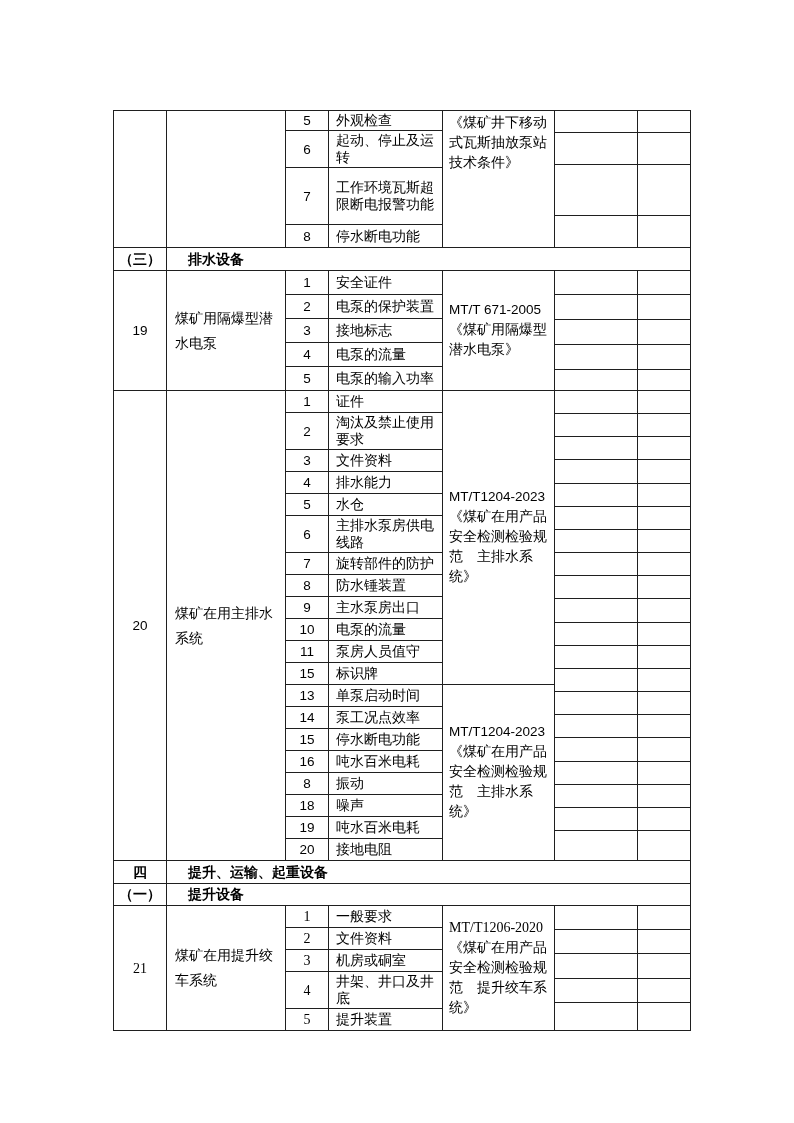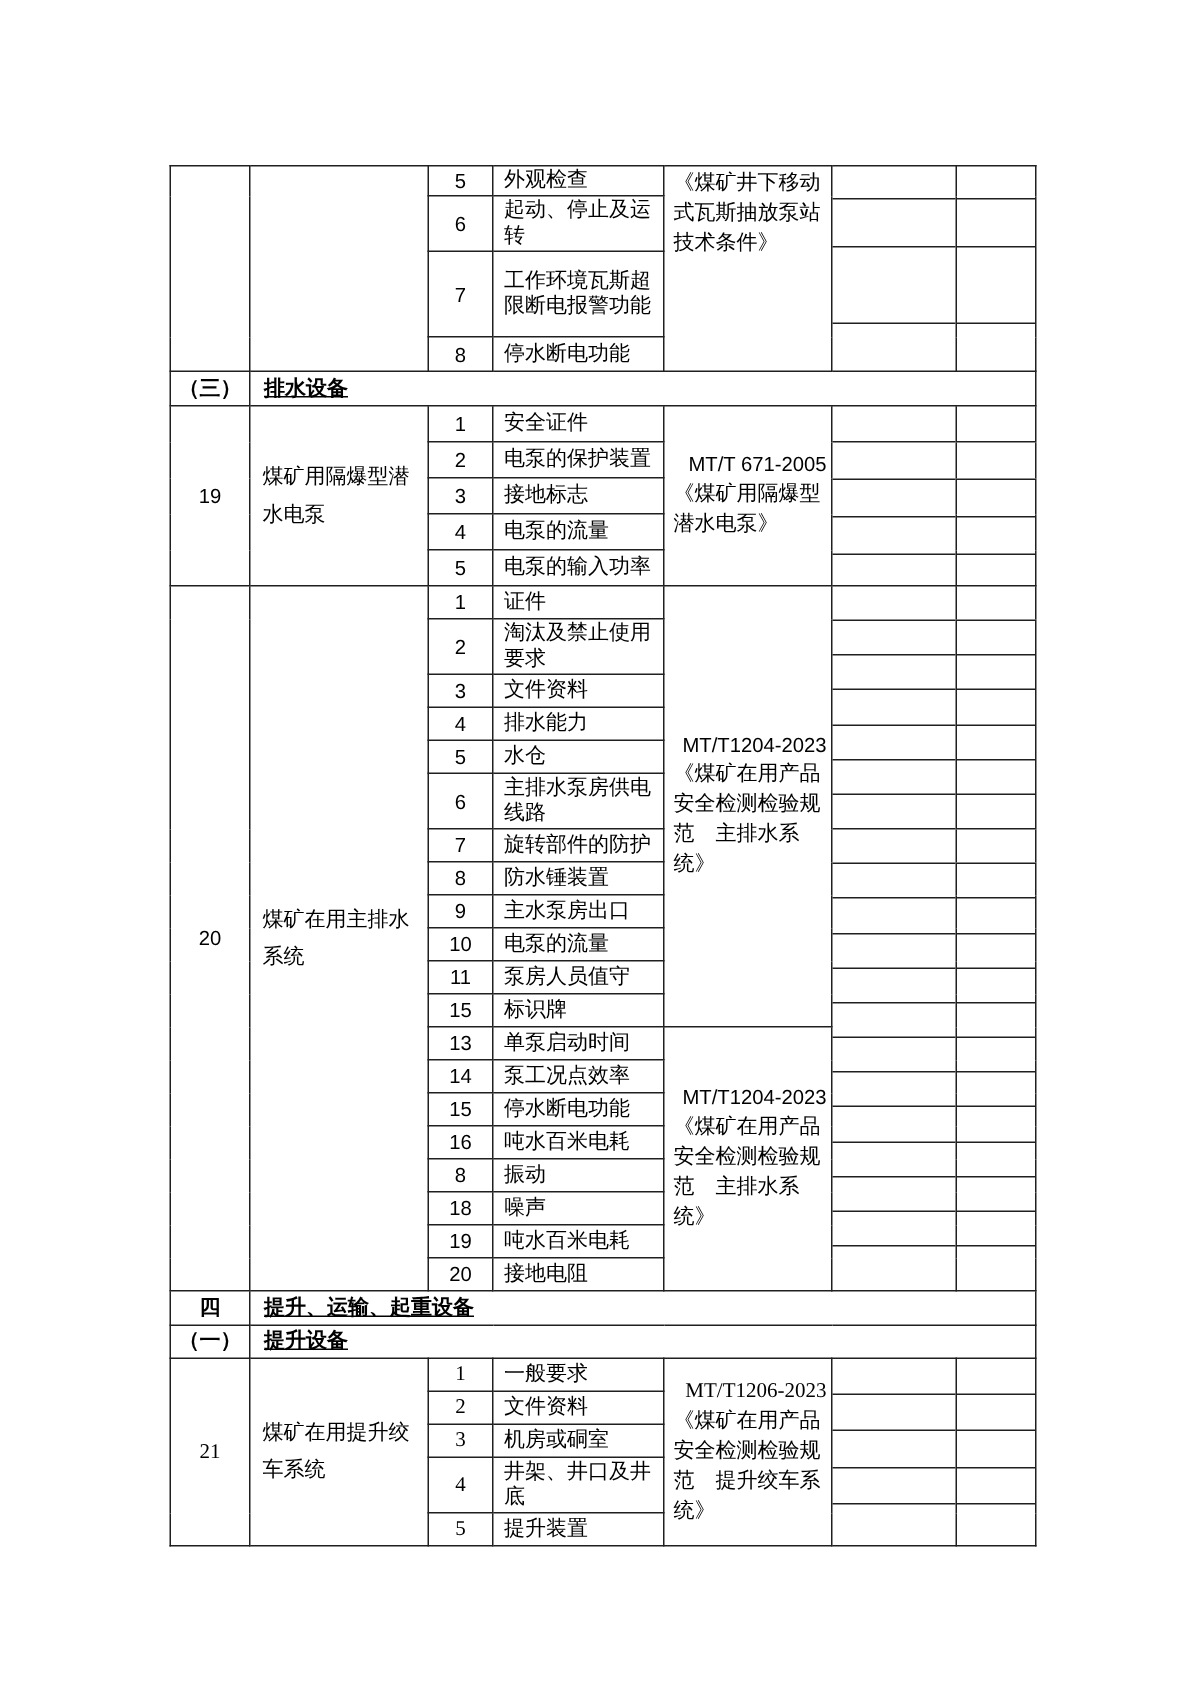--- a/index.html
+++ b/index.html
@@ -20,24 +20,24 @@
   }
   
   .rh19{height:19px}.rh22{height:22px}.rh23{height:23px}.rh24{height:24px}
   .rh33{height:33px}.rh34{height:34px}.rh57{height:57px}
   
   td.num{text-align:center;}
   .sans{font-family:"Liberation Sans","DejaVu Sans",sans-serif;font-size:13.5px;}
   td.lbl{padding:1px 4px 1px 7px;}
   td.name{padding:1px 4px 1px 8px;line-height:25px;}
   td.std{padding:1px 3px 2px 6px;line-height:20px;margin-top:18px;}
-  td.std .code{display:block;text-align:right;}
+  td.std .code{display:block;}
   td.stdtop{vertical-align:top;padding-top:2px;}
   td.hdrno{text-align:center;font-weight:bold;}
-  td.hdrtitle{font-weight:bold;padding:1px 4px 1px 9px;text-decoration:underline;}
+  td.hdrtitle{font-weight:bold;padding:1px 4px 1px 21px;}
   
   td.resv{vertical-align:top;padding:0;}
   .sub{display:flex;flex-direction:column;width:100%;}
   .sub>div{border-bottom:1.4px solid #1f1f1f;}
   .sub>div:last-child{border-bottom:none;flex:1 1 auto;}
   .sub.equal>div{flex:1 1 0;border-bottom:1.4px solid #1f1f1f;}
   .sub.equal>div:last-child{border-bottom:none;}
 </style>
 </head>
 <body>
@@ -291,21 +291,21 @@
     <td class="hdrno">（一）</td>
     <td class="hdrtitle" colspan="6">提升设备</td>
   </tr>
 
   <tr class="rh22">
     <td class="num" rowspan="5">21</td>
     <td class="name" rowspan="5">煤矿在用提升绞车系统</td>
     <td class="num">1</td>
     <td class="lbl">一般要求</td>
     <td class="std" rowspan="5">
-      <span class="code">MT/T1206-2023</span>
+      <span class="code">MT/T1206-2020</span>
       <span>《煤矿在用产品安全检测检验规范　提升绞车系统》</span>
     </td>
     <td class="resv" rowspan="5">
       <div class="sub equal" style="height:120px">
         <div></div>
               <div></div>
         <div></div>
               <div></div>
         <div></div>
       </div>

